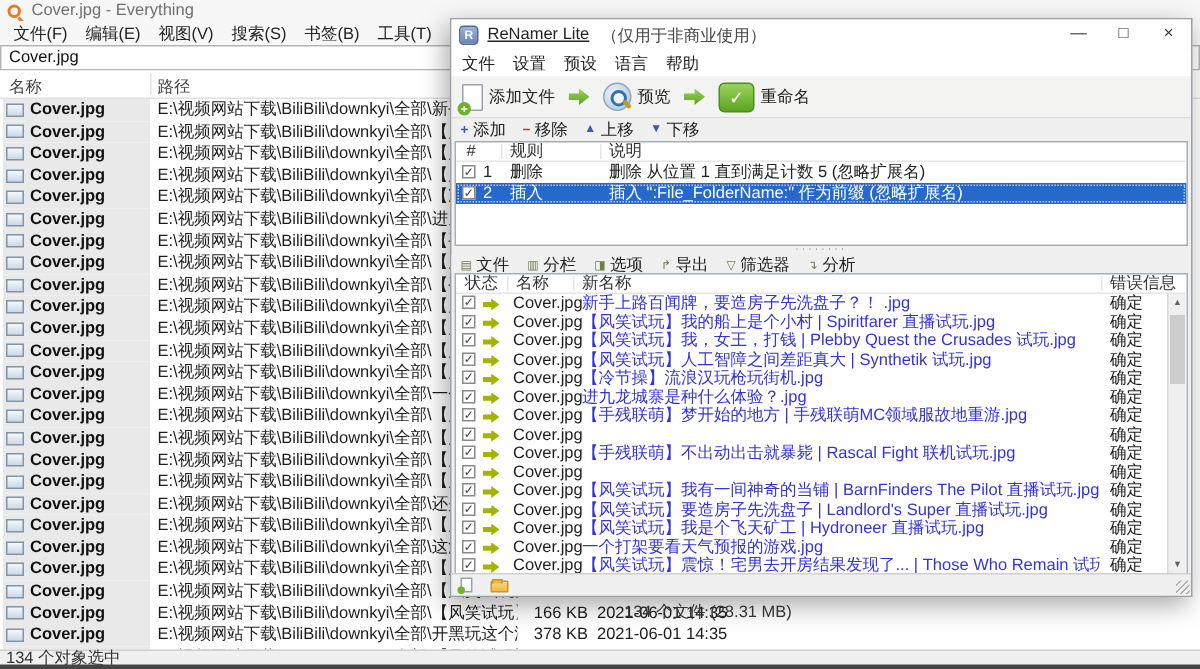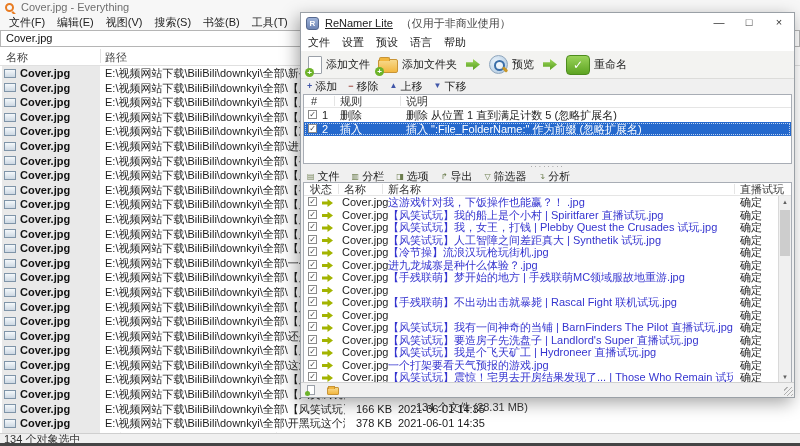--- a/index.html
+++ b/index.html
@@ -414,24 +414,20 @@
         <span class="menu-item">设置</span>
         <span class="menu-item">预设</span>
         <span class="menu-item">语言</span>
         <span class="menu-item">帮助</span>
       </div>
 
     <div class="rn-toolbar">
       <span class="tb-btn">
         <span class="icon-page"></span>
         <span class="tb-label">添加文件</span>
-      </span>
-      <span class="tb-btn">
-        <span class="icon-folder"></span>
-        <span class="tb-label">添加文件夹</span>
       </span>
       <span class="flow-arrow"></span>
       <span class="tb-btn">
         <span class="icon-preview"></span>
         <span class="tb-label">预览</span>
       </span>
       <span class="flow-arrow"></span>
       <span class="tb-btn">
         <span class="btn-rename-icon">✓</span>
         <span class="tb-label">重命名</span>
@@ -512,28 +508,28 @@
       </div>
 
     <div class="rn-files-table">
       <div class="ft-header">
         <span class="c1">状态</span>
         <span class="sep" style="left:34px"></span>
         <span class="c2">名称</span>
         <span class="sep" style="left:78px"></span>
         <span class="c3">新名称</span>
         <span class="sep" style="left:430px"></span>
-        <span class="c4">直播试玩</span>
+        <span class="c4">错误信息</span>
       </div>
       <div class="rn-file-rows" id="file-rows">
   <div class="rn-file-row">
     <span class="cb">✓</span>
     <span class="arrow-small"></span>
     <span class="fr-name">Cover.jpg</span>
-    <span class="fr-new">这游戏针对我，下饭操作也能赢？！ .jpg</span>
+    <span class="fr-new">新手上路百闻牌，要造房子先洗盘子？！ .jpg</span>
     <span class="fr-err">确定</span>
   </div>
 
   <div class="rn-file-row">
     <span class="cb">✓</span>
     <span class="arrow-small"></span>
     <span class="fr-name">Cover.jpg</span>
     <span class="fr-new">【风笑试玩】我的船上是个小村 | Spiritfarer 直播试玩.jpg</span>
     <span class="fr-err">确定</span>
   </div>

